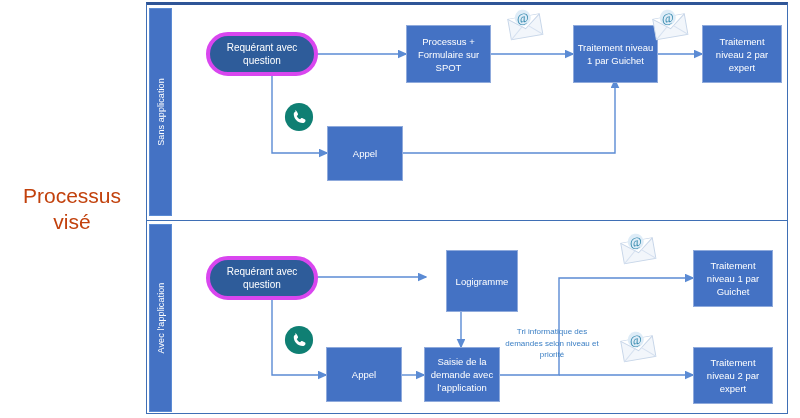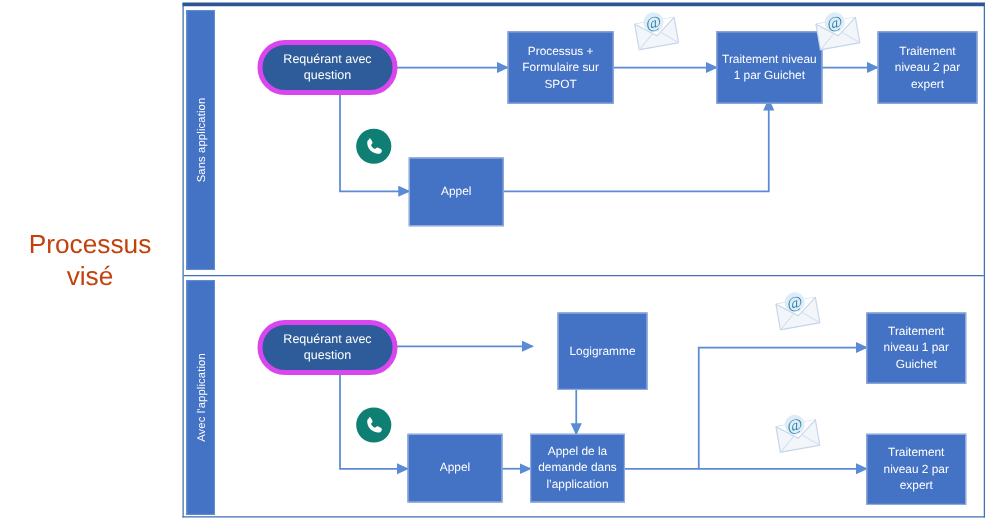--- a/index.html
+++ b/index.html
@@ -255,31 +255,34 @@
 
       <div class="node" style="left:252px; top:27px; width:72px; height:62px;margin-left:20px;">
         <span>Logigramme</span>
       </div>
 
       <div class="node" style="left:152px; top:124px; width:76px; height:55px;">
         <span>Appel</span>
       </div>
 
       <div class="node" style="left:250px; top:124px; width:76px; height:55px;">
-        <span>Appel de la demande dans l’application</span>
+        <span>Saisie de la demande avec l’application</span>
       </div>
 
       <div class="node" style="left:519px; top:27px; width:80px; height:57px;">
         <span>Traitement niveau 1 par Guichet</span>
       </div>
 
       <div class="node" style="left:519px; top:124px; width:80px; height:57px;">
         <span>Traitement niveau 2 par expert</span>
       </div>
 
+      <div class="annotation" style="left:331px; top:103px; width:94px;">
+        <span>Tri informatique des demandes selon niveau et priorité</span>
+      </div>
 
       <div class="phone-icon" style="left:110px; top:102px;">
         <svg viewBox="0 0 32 32" width="30" height="30">
           <circle cx="16" cy="16" r="15" fill="#0f7f73"></circle>
           <path d="M11.6 9.2c.8-.3 1.6 0 2 .8l1.2 2.2c.3.6.2 1.3-.3 1.8l-.9.9c.6 1.6 1.9 2.9 3.5 3.5l.9-.9c.5-.5 1.2-.6 1.8-.3l2.2 1.2c.8.4 1.1 1.3.8 2-.4 1.1-1.5 2-2.8 2-5.3 0-9.6-4.3-9.6-9.6 0-1.3.9-2.4 2-2.8 0 0 .1 0 .2 0z" fill="#ffffff"></path>
         </svg>
       </div>
 
       <div class="mail-icon" style="left:443px; top:10px;">
         <svg viewBox="0 0 44 34" width="42" height="32">

